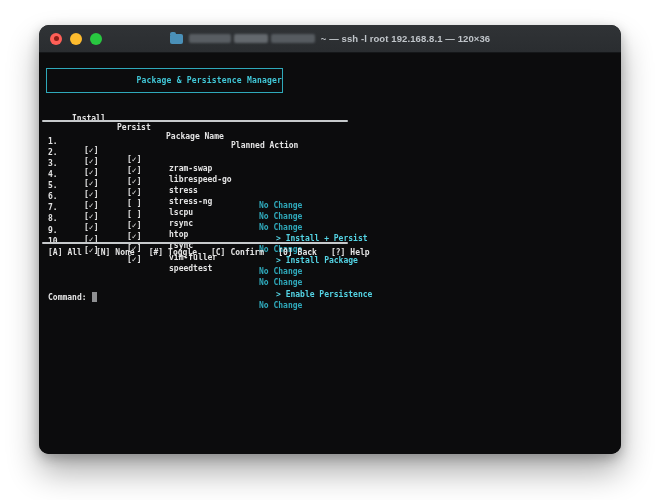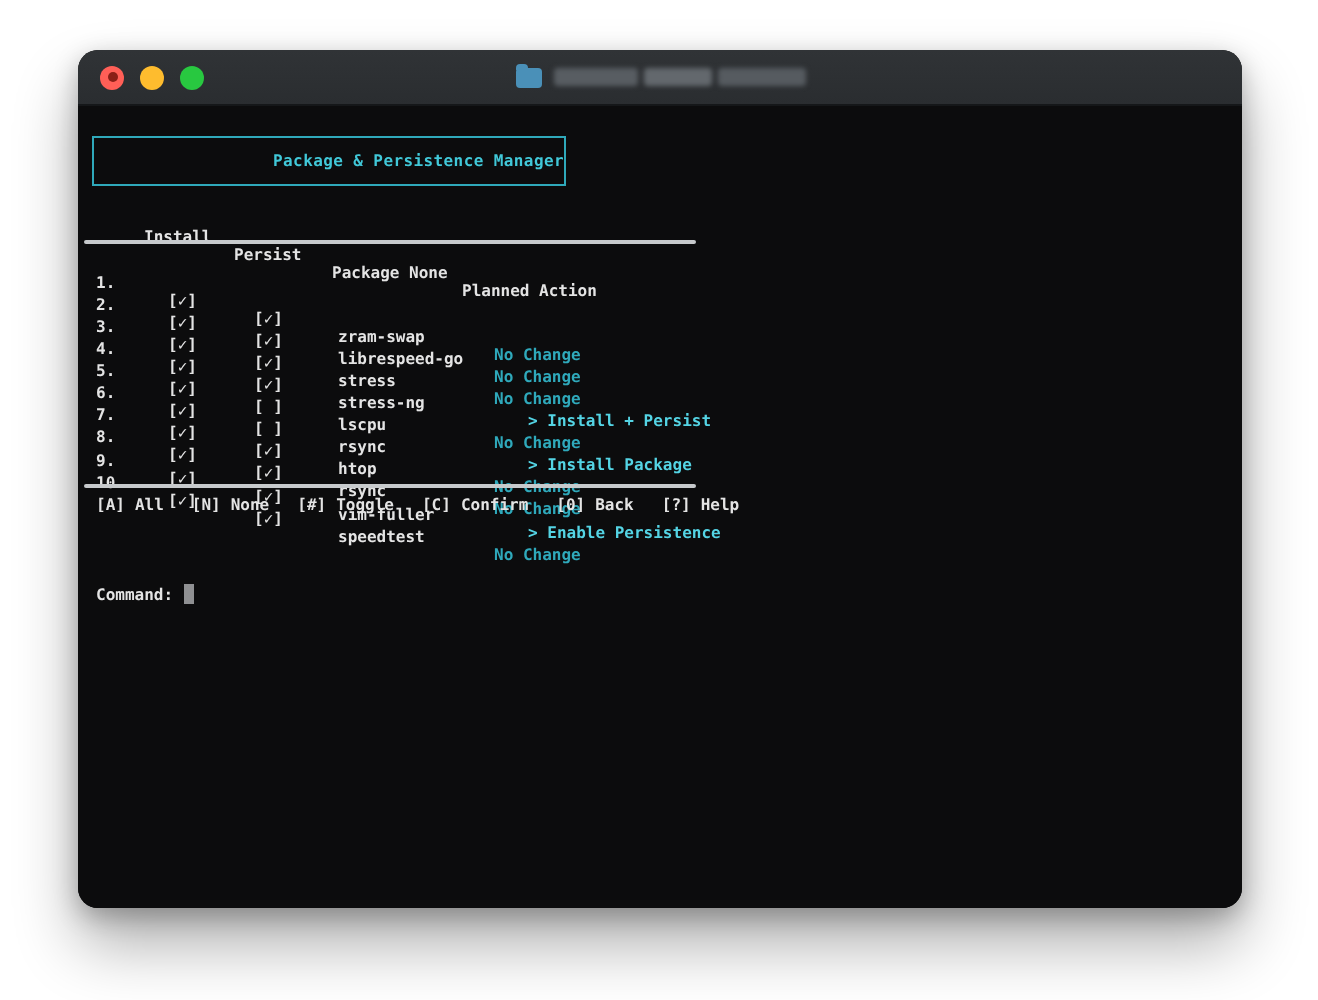--- a/index.html
+++ b/index.html
@@ -58,21 +58,21 @@
   .sep { position: absolute; left: 3px; width: 306px; height: 2px;
     background: #c7cacc; border-radius: 1px; }
   .sep1 { top: 67px; } .sep2 { top: 189px; }
 
   .row { position: absolute; left: 0; width: 100%; height: 11px; }
   .row span { position: absolute; }
   .c-num { left: 9px; color: #e4e4e4; }
   .c-install { left: 45px; color: #e4e4e4; }
   .c-persist { left: 88px; color: #e4e4e4; }
   .c-name { left: 130px; color: #e4e4e4; }
-  .c-action { left: 208px; color: #2fa9bb; }
+  .c-action { left: 220px; color: #2fa9bb; margin-top: 28px; }
   .c-action.hl { color: #54d4e4; padding-left: 17px; }
 
   .footerline { position: absolute; top: 195px; left: 9px; display: flex; gap: 14px; }
   .fitem { display: flex; }
   .fitem .fkey { color: #e4e4e4; }
   .fitem .flabel { color: #e4e4e4; margin-left: 5px; }
 
   .cmdline { position: absolute; top: 215px; left: 9px; display: flex; align-items: center; margin-top: 24px; }
   .cursor { display: inline-block; width: 5.5px; height: 10px; background: #8f9092;
     margin-left: 5px; }
@@ -88,33 +88,34 @@
       <div class="light yellow"></div>
       <div class="light green"></div>
     </div>
     <div class="titlegroup">
       <div class="foldericon"></div>
       <div class="redacted">
           <i></i>
           <i></i>
           <i></i>
         </div>
+      <div class="wintitle">~ — ssh -l root 192.168.8.1 — 120×36</div>
     </div>
   </div>
 
   <div class="term">
 
     <div class="pkgbox">
       <span class="boxtitle">Package &amp; Persistence Manager</span>
     </div>
 
     <div class="hdr">
       <span class="h-install">Install</span>
       <span class="h-persist">Persist</span>
-      <span class="h-package">Package None</span>
+      <span class="h-package">Package Name</span>
       <span class="h-action">Planned Action</span>
     </div>
 
     <div class="sep sep1"></div>
 
     <div class="row" style="top:75px">
       <span class="c-num">1.</span>
       <span class="c-install">[✓]</span>
       <span class="c-persist">[✓]</span>
       <span class="c-name">zram-swap</span>

